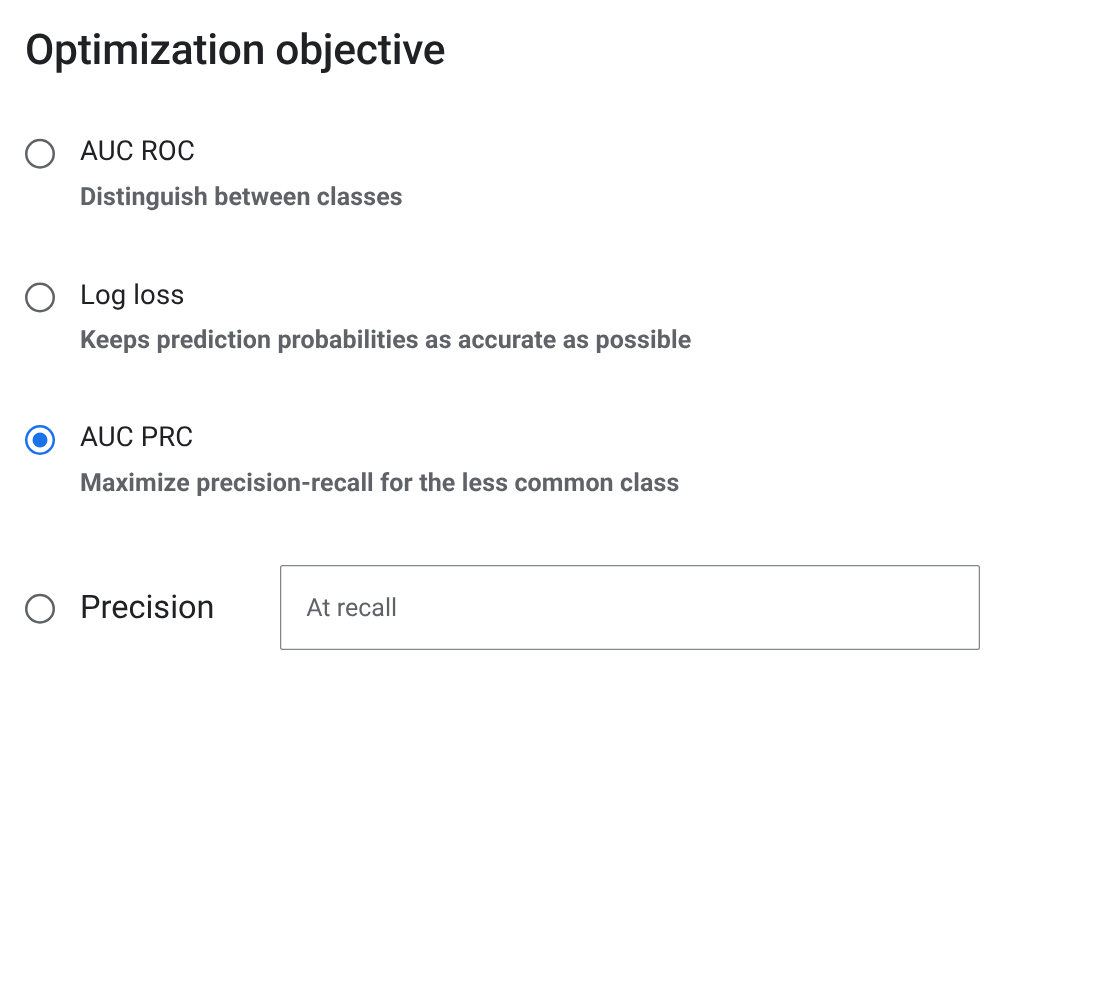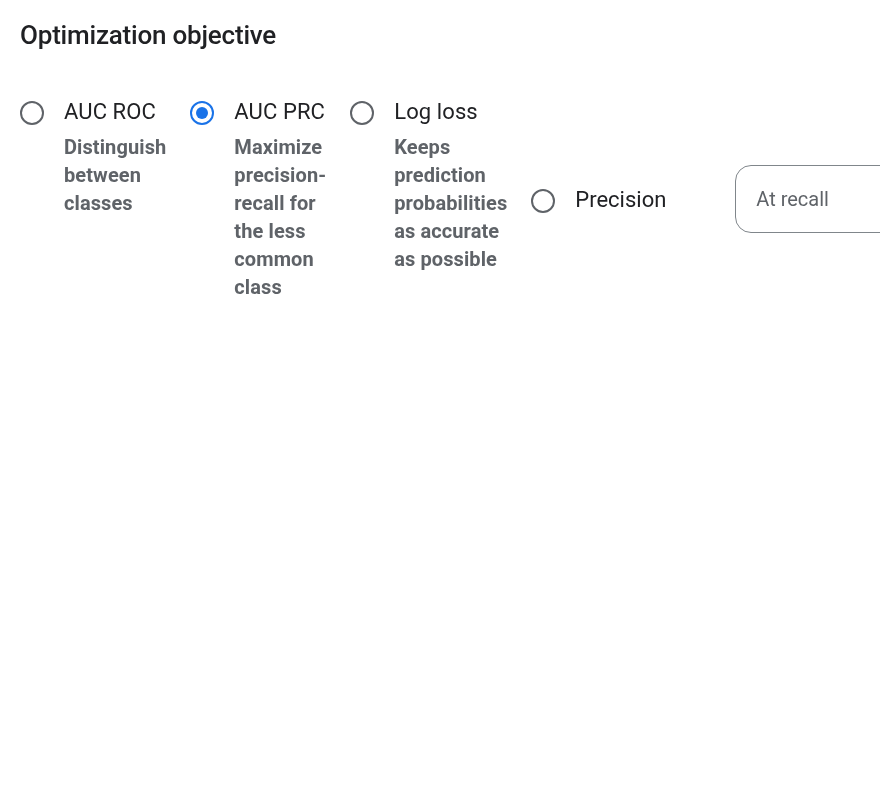--- a/index.html
+++ b/index.html
@@ -8,30 +8,30 @@
       box-sizing: border-box;
     }
     body {
       font-family: 'Google Sans', Roboto, -apple-system, BlinkMacSystemFont, 'Segoe UI', Arial, sans-serif;
       background: #ffffff;
       padding: 20px;
       width: 880px;
       color: #202124;
     }
     .title {
-      font-size: 26px;
+      font-size: 34px;
       font-weight: 500;
       color: #202124;
       margin-bottom: 48px;
       letter-spacing: -0.2px;
     }
     .radio-group {
       display: flex;
-      flex-direction: row;
-      gap: 24px;
+      flex-direction: column;
+      gap: 8px;
     }
     .radio-option {
       display: flex;
       align-items: flex-start;
       gap: 20px;
       padding: 0;
       margin-bottom: 44px;
     }
     .radio-option.with-input {
       align-items: center;
@@ -78,31 +78,31 @@
       line-height: 1.4;
       letter-spacing: 0.1px;
     }
     .inline-row {
       display: flex;
       align-items: center;
       gap: 20px;
       flex: 1;
     }
     .inline-label {
-      font-size: 22px;
+      font-size: 26px;
       font-weight: 400;
       color: #202124;
       min-width: 140px;
     }
     .text-input {
       flex: 1;
       max-width: 560px;
       height: 68px;
       border: 1px solid #80868b;
-      border-radius: 16px;
+      border-radius: 2px;
       padding: 15px 20px;
       font-size: 20px;
       font-family: inherit;
       color: #202124;
       outline: none;
       background: #ffffff;
     }
     .text-input::placeholder {
       color: #5f6368;
       opacity: 1;
@@ -117,34 +117,34 @@
 
   <div class="radio-option">
     <div class="radio-outer"></div>
     <div class="option-content">
       <div class="option-label">AUC ROC</div>
       <div class="option-desc">Distinguish between classes</div>
     </div>
   </div>
 
   <div class="radio-option">
+    <div class="radio-outer"></div>
+    <div class="option-content">
+      <div class="option-label">Log loss</div>
+      <div class="option-desc">Keeps prediction probabilities as accurate as possible</div>
+    </div>
+  </div>
+
+  <div class="radio-option">
     <div class="radio-outer selected">
       <div class="radio-inner"></div>
     </div>
     <div class="option-content">
       <div class="option-label">AUC PRC</div>
       <div class="option-desc">Maximize precision-recall for the less common class</div>
-    </div>
-  </div>
-
-  <div class="radio-option">
-    <div class="radio-outer"></div>
-    <div class="option-content">
-      <div class="option-label">Log loss</div>
-      <div class="option-desc">Keeps prediction probabilities as accurate as possible</div>
     </div>
   </div>
 
   <div class="radio-option with-input">
     <div class="radio-outer"></div>
     <div class="inline-row">
       <div class="inline-label">Precision</div>
       <input type="text" class="text-input" placeholder="At recall" style="">
     </div>
   </div>

